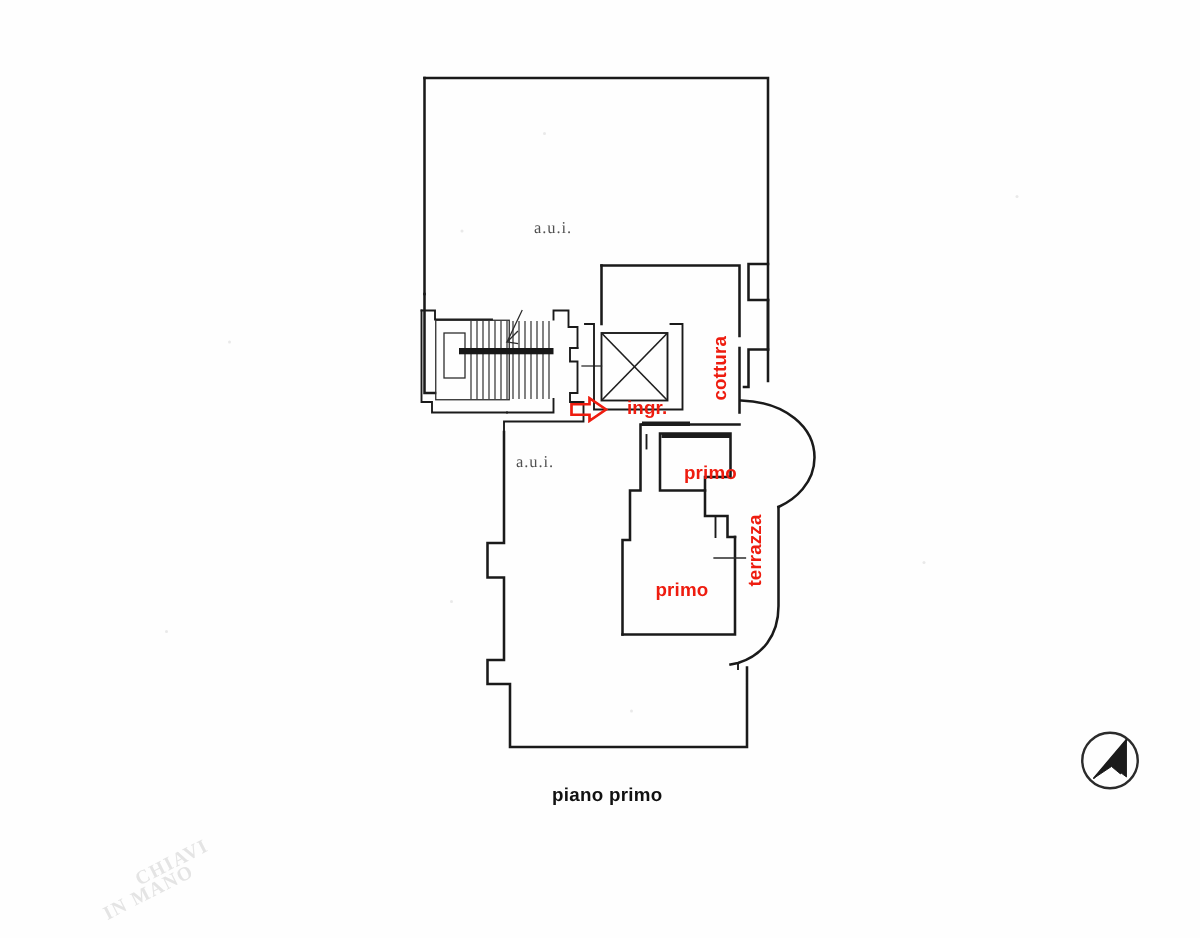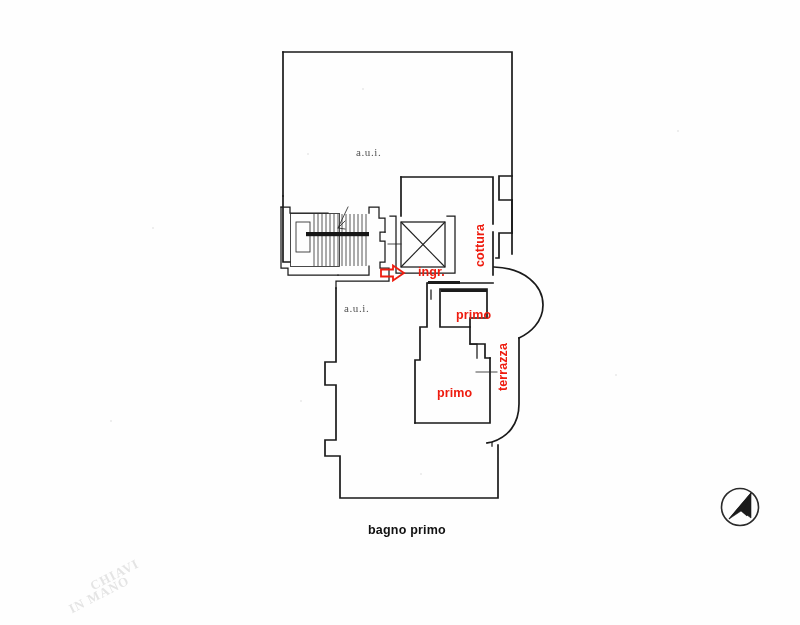--- a/index.html
+++ b/index.html
@@ -251,19 +251,19 @@
   <div class="label label-room-red" style="left:456px;top:309px;">primo</div>
 
   <div class="label label-room-red vertical" style="left:497px;top:343px;">terrazza</div>
 
   <div class="label label-room-red" style="left:437px;top:387px;">primo</div>
 
   <div class="label label-aui" style="left:356px;top:147px;">a.u.i.</div>
 
   <div class="label label-aui" style="left:344px;top:303px;">a.u.i.</div>
 
-  <div class="label label-caption" style="left:368px;top:524px;">bagno primo</div>
+  <div class="label label-caption" style="left:368px;top:524px;">piano primo</div>
 
   <div class="label label-watermark wm1" style="left:88px;top:568px;">CHIAVI</div>
 
   <div class="label label-watermark wm2" style="left:66px;top:588px;">IN MANO</div>
 
 </div>
 
 </body></html>

